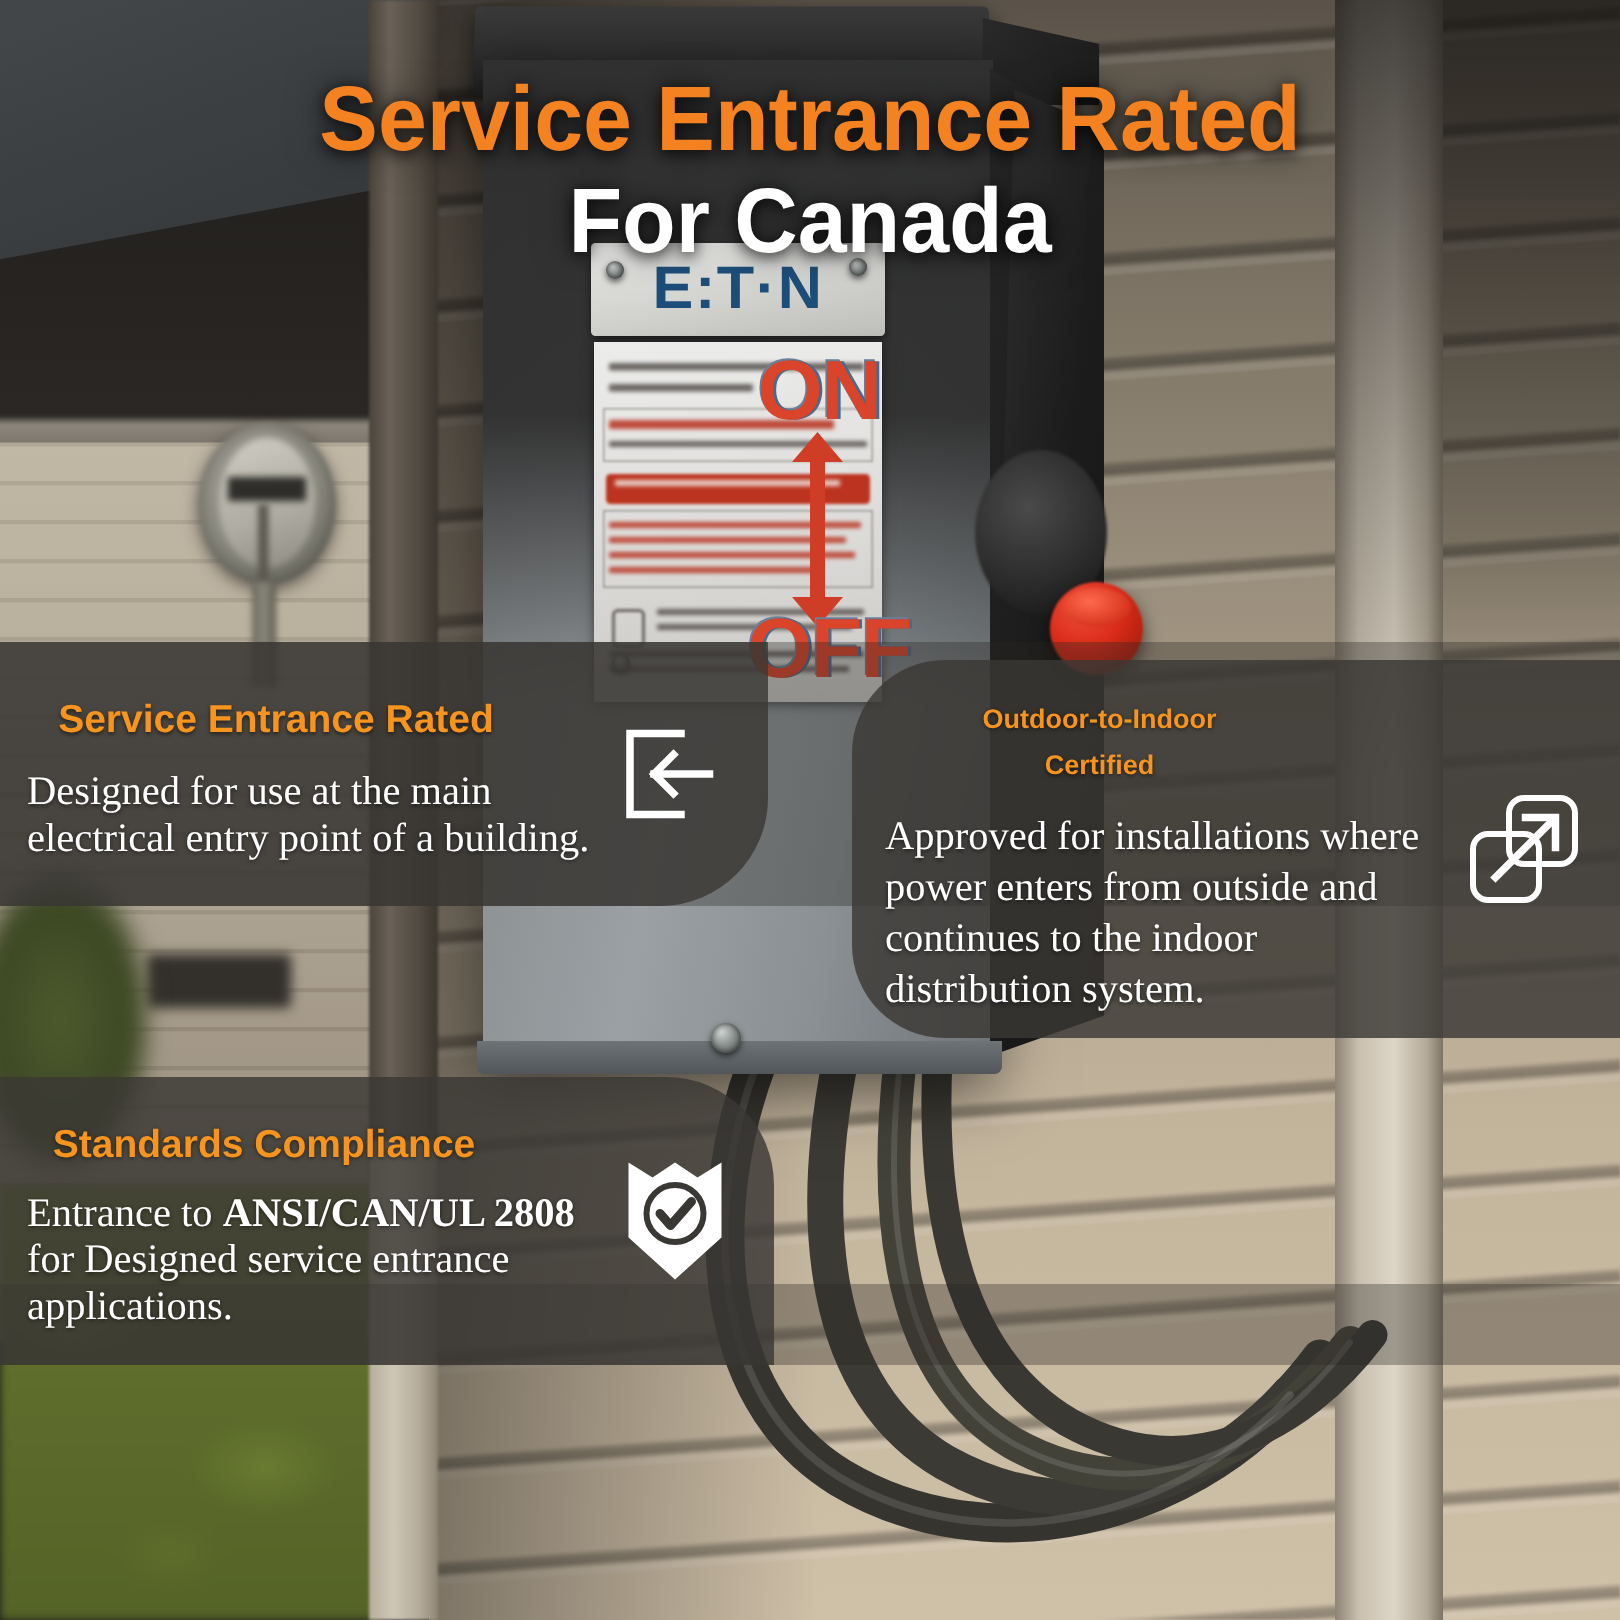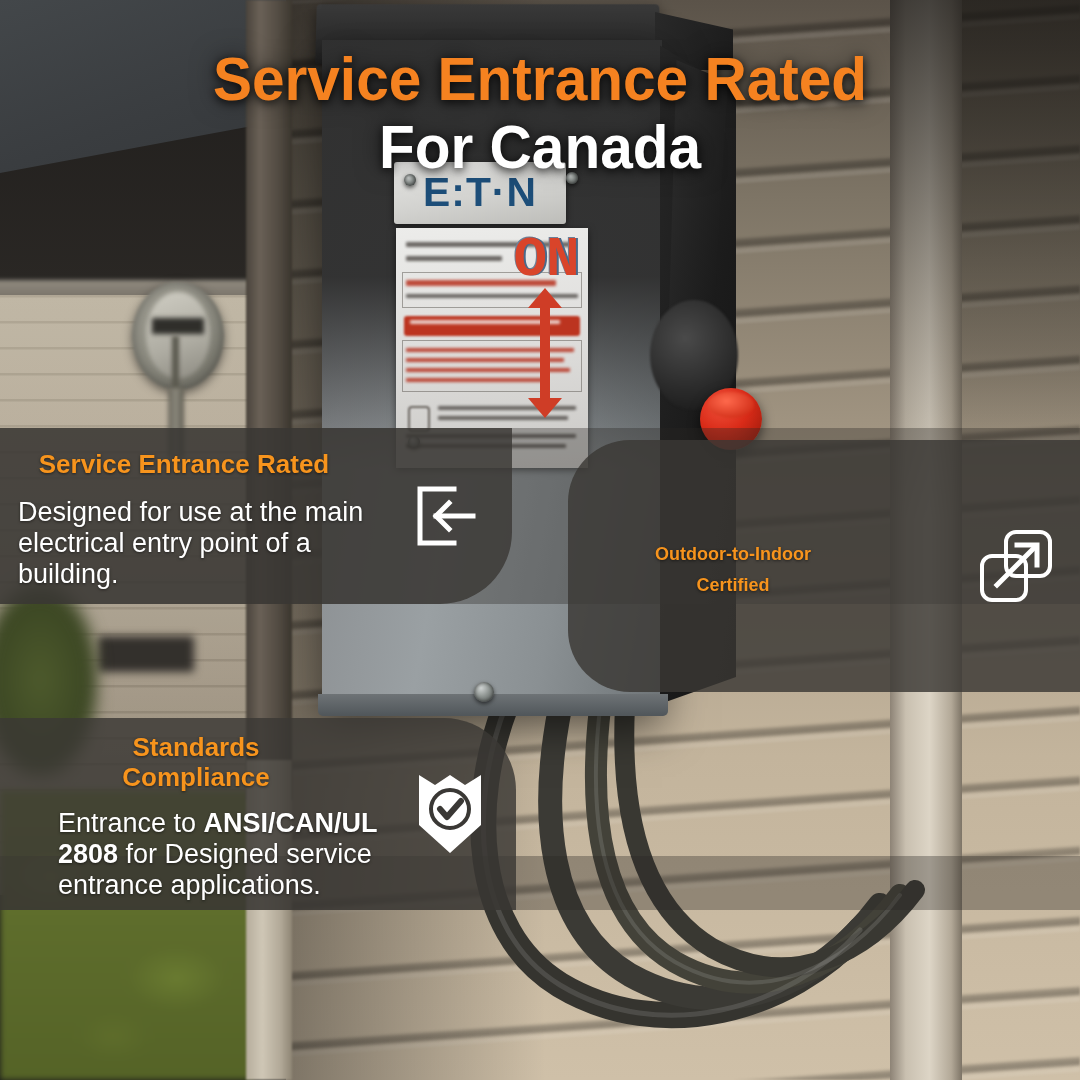--- a/index.html
+++ b/index.html
@@ -184,21 +184,21 @@
     border-radius:50%;
     background:radial-gradient(circle at 35% 30%, #cfd3d2 0%, #8e9491 45%, #4d5250 100%);
     box-shadow: inset 0 0 4px rgba(0,0,0,0.6), 0 2px 4px rgba(0,0,0,0.6);
   }
   .box-screw.tl { left:404px; top:174px; width:12px; height:12px; }
   .box-screw.tr { left:566px; top:172px; width:12px; height:12px; }
   .box-screw.bl { left:408px; top:436px; width:12px; height:12px; }
 
   
   .nameplate {
-    position:absolute; left:394px; top:162px; width:172px; height:62px;
+    position:absolute; left:394px; top:162px; width:196px; height:62px;
     background:linear-gradient(170deg,#e6e6e4 0%,#d2d2cf 55%,#bdbdb9 100%);
     border-radius:3px;
     box-shadow: 0 2px 6px rgba(0,0,0,0.55);
   }
   .eaton-logo {
     position:absolute; left:0; right:0; top:8px;
     text-align:center;
     font-family:"Liberation Sans", sans-serif;
     font-weight:bold; font-size:40px; letter-spacing:1px;
     color:#1d4e79;
@@ -236,21 +236,21 @@
     position:absolute; left:498px; top:232px; width:96px; height:230px;
   }
   .onoff-text {
     position:absolute; left:0; width:96px; text-align:center;
     font-family:"Liberation Sans", sans-serif;
     font-weight:bold; font-size:56px; line-height:56px;
     color:#d9442a;
     text-shadow: 2px 0 0 #4a6a8a, -1px -1px 0 #6b8098;
     letter-spacing:-1px;
   }
-  .onoff-text.on  { top:0px;font-family:Liberation Mono, monospace; }
+  .onoff-text.on  { top:0px; }
   .onoff-text.off { top:172px; }
   .onoff-arrow {
     position:absolute; left:42px; top:74px; width:10px; height:94px;
     background:#cf3d26;
   }
   .onoff-arrow::before, .onoff-arrow::after {
     content:""; position:absolute; left:-12px;
     border-left:17px solid transparent; border-right:17px solid transparent;
   }
   .onoff-arrow::before { top:-18px; border-bottom:20px solid #cf3d26; }
@@ -320,21 +320,21 @@
   .card-text { flex:1 1 auto; }
   .card-icon { flex:0 0 auto; display:flex; align-items:center; justify-content:center; }
 
   .card-title {
     font-family:"Liberation Sans", sans-serif;
     font-weight:bold;
     color:#F7941D;
     text-shadow:0 1px 3px rgba(0,0,0,0.55);
   }
   .card-body {
-    font-family:Liberation Sans, sans-serif;
+    font-family:Liberation Serif, serif;
     color:#ffffff;
     font-weight:normal;
     text-shadow:0 1px 3px rgba(0,0,0,0.55);
   }
   .card-body b { font-weight:bold;text-align:right; }
 
   
   #card-service {
     left:0; top:428px; width:512px; height:176px;
     border-radius:0 0 72px 0;
@@ -353,21 +353,21 @@
   #card-transition .card-text { padding:8px 0 0 22px; }
   #card-transition .card-title { font-size:18px; line-height:31px; text-align:center; padding-right:86px; }
   #card-transition .card-body  { font-size:27px; line-height:34px; margin-top:14px; }
   #card-transition .card-icon  { width:118px; padding-right:10px; }
 
   
   #card-standards {
     left:0; top:718px; width:516px; height:192px;
     border-radius:0 72px 0 0;
   }
-  #card-standards .card-text { padding:4px 0 0 18px;margin-left:40px; }
+  #card-standards .card-text { padding:4px 0 0 18px; }
   #card-standards .card-title { font-size:26px; line-height:30px; text-align:center; padding-right:66px; }
   #card-standards .card-body  { font-size:27px; line-height:31px; margin-top:16px; }
   #card-standards .card-icon  { width:116px; padding-right:16px; }
 
   
   .scrim {
     position:absolute; left:0; width:1080px;
     background: rgba(40,38,36,0.34);
     z-index:20;
   }
@@ -452,20 +452,21 @@
       <div class="lbl-line" style="left:10px; top:216px; width:160px; height:4px;"></div>
       <div class="lbl-box" style="top:44px; height:36px;"></div>
       <div class="lbl-box" style="top:112px; height:52px;"></div>
       <div class="lbl-circle"></div>
     </div>
     <div class="box-screw bl"></div>
 
     <div class="onoff">
       <div class="onoff-text on">ON</div>
       <div class="onoff-arrow"></div>
+      <div class="onoff-text off">OFF</div>
     </div>
 
     <div class="handle-arm"></div>
     <div class="handle-disc"></div>
     <div class="handle-knob"></div>
     <div class="handle-knob-top"></div>
   </div>
 
   <div class="scrim" id="scrim-mid"></div>
   <div class="scrim" id="scrim-low"></div>
@@ -488,20 +489,21 @@
       </svg>
     </div>
   </div>
 
   <div class="card" id="card-transition">
     <div class="card-text">
       <div class="card-title">
         <div>Outdoor-to-Indoor</div>
         <div>Certified</div>
       </div>
+      <div class="card-body"> Approved for installations where power enters from outside and continues to the indoor distribution system.</div>
     </div>
     <div class="card-icon">
       <svg class="icon-svg" width="82" height="82" viewBox="0 0 82 82">
         <rect x="31" y="7" width="44" height="44" rx="10" ry="10" fill="none" stroke="#ffffff" stroke-width="4"></rect>
         <rect x="7" y="31" width="44" height="44" rx="10" ry="10" fill="none" stroke="#ffffff" stroke-width="4"></rect>
         <line x1="22" y1="60" x2="60" y2="22" stroke="#ffffff" stroke-width="5" stroke-linecap="square"></line>
         <polyline points="42,20 62,20 62,40" fill="none" stroke="#ffffff" stroke-width="5" stroke-linecap="square" stroke-linejoin="miter"></polyline>
       </svg>
     </div>
   </div>

